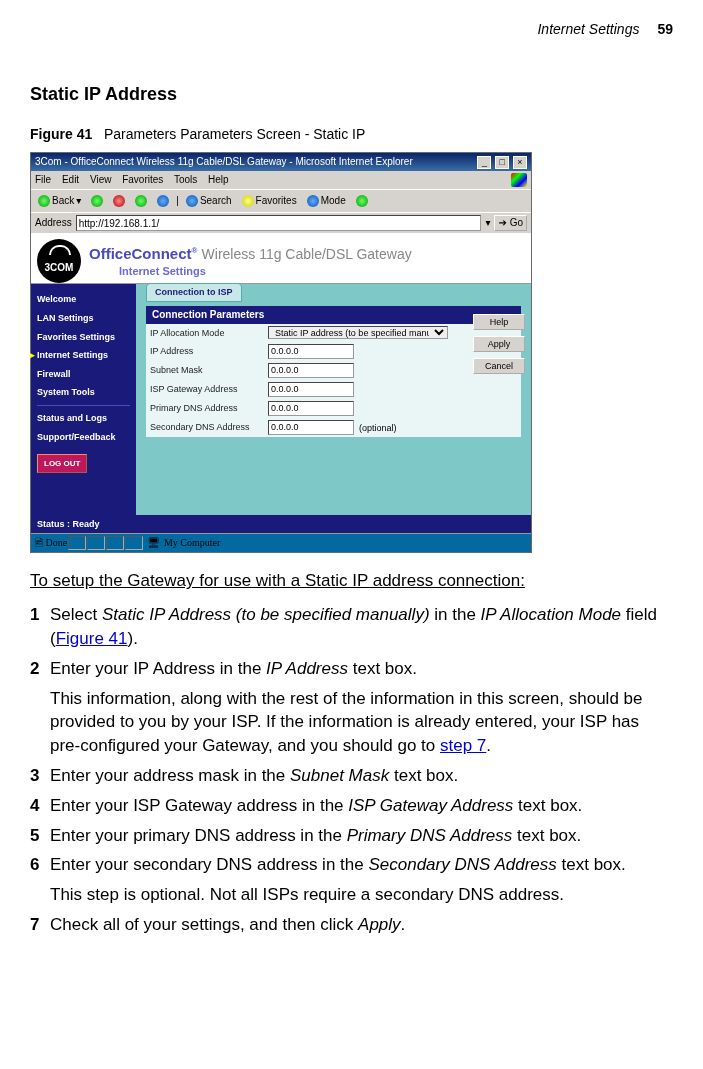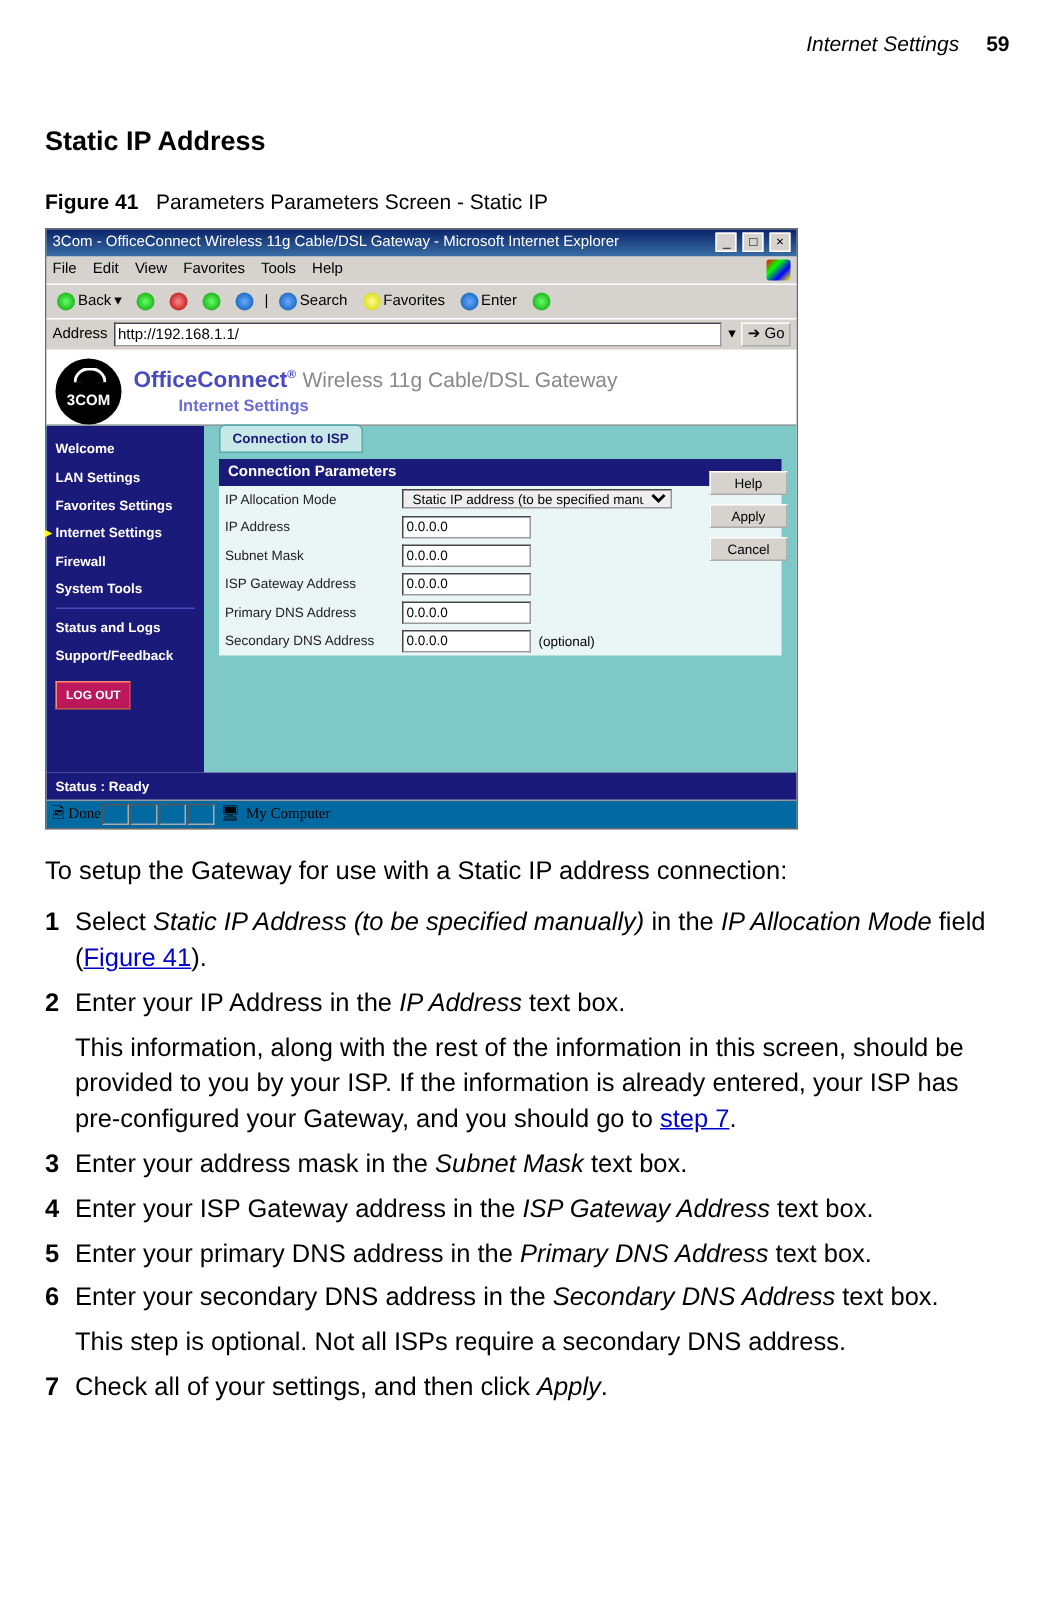--- a/index.html
+++ b/index.html
@@ -203,21 +203,21 @@
   }
   .ie-statusbar {
     background:#0369a1; border-top:1px solid #999;
     padding:2px 4px; font-size:10px;
     display:flex; align-items:center;font-family:Liberation Serif, serif;
   }
   .ie-statusbar .cells { display:flex; gap:0;}
   .ie-statusbar .cells span { width:16px; height:12px; border:1px inset #aaa; margin-left:1px;}
 
   
-  p.bodytext { font-size:17px; margin:10px 0; }
+  p.bodytext { font-size:17px; margin:10px 0;text-decoration:underline; }
   ol.steps { list-style:none; padding:0; margin:6px 0 0 0; font-size:17px;}
   ol.steps > li { display:flex; margin:6px 0; }
   ol.steps > li .num { font-weight:bold; width:20px; flex-shrink:0; }
   ol.steps > li .txt { flex:1; }
   ol.steps .subp { margin-top:6px; }
   a.link { color:#0000cc; text-decoration:underline; }
   em { font-style: italic; }
 </style>
 </head>
 <body>
@@ -272,21 +272,21 @@
     <span class="tb-btn">
         <span class="tb-icon blue"></span>
         <span>Search</span>
       </span>
     <span class="tb-btn">
         <span class="tb-icon yellow"></span>
         <span>Favorites</span>
       </span>
     <span class="tb-btn">
         <span class="tb-icon blue"></span>
-        <span>Enter</span>
+        <span>Mode</span>
       </span>
     <span class="tb-btn">
         <span class="tb-icon green"></span>
       </span>
   </div>
   <div class="ie-addressbar">
     <span>Address</span>
     <input value="http://192.168.1.1/" style="">
     <span>▾</span>
     <span class="go-btn">➔ <span>Go</span></span>

